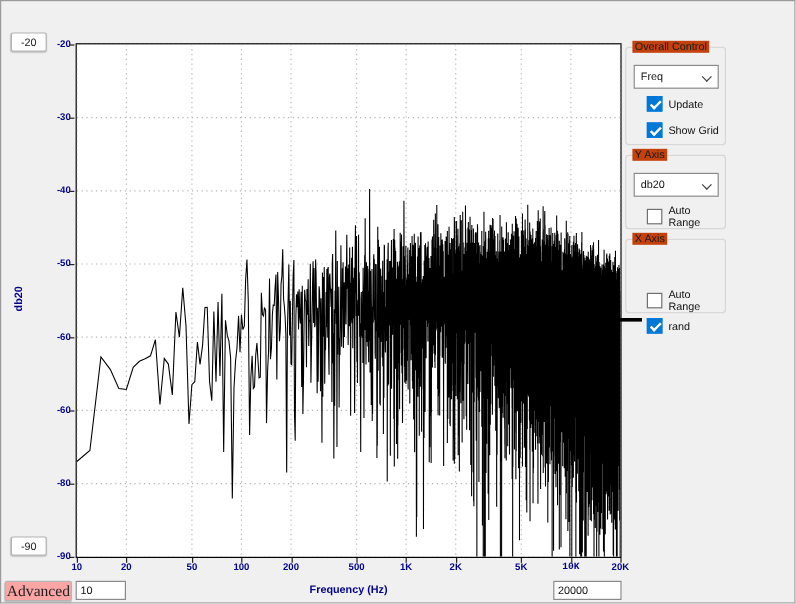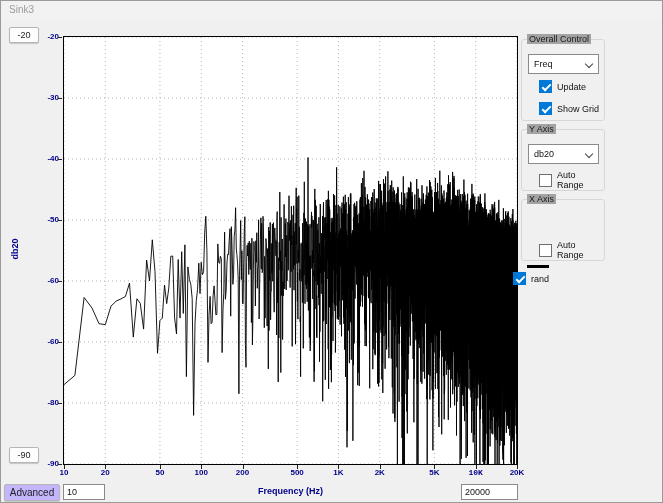--- a/index.html
+++ b/index.html
@@ -14,22 +14,22 @@
   .ybtn {
     position:absolute; left:8px; width:30px; height:16px;
     background:#fdfdfd; border:1px solid #b5b5b5; border-radius:2px;
     font-size:9px; font-family:"Liberation Sans", sans-serif; color:#222;
     box-shadow:0 1px 1px rgba(0,0,0,0.18); text-align:center; line-height:13px; padding:0;
   }
   .ybtn.top { top:26px; }
   .ybtn.bottom { top:446px; }
   .advanced-btn {
     position:absolute; left:3px; top:483px; width:56px; height:17px;
-    background:#c4b5fd; border:1px solid #b5b5b5; border-radius:2px;
-    font-size:10px; font-family:Liberation Sans, sans-serif; color:#222;
+    background:#fca5a5; border:1px solid #b5b5b5; border-radius:2px;
+    font-size:13px; font-family:Liberation Serif, serif; color:#222;
     box-shadow:0 1px 1px rgba(0,0,0,0.18); text-align:center; padding:0;
   }
   .range-input {
     position:absolute; top:483px; height:16px; background:#fff;
     border:1px solid #8a8a8a; font-size:9px; font-family:"Liberation Sans", sans-serif;
     padding:0 3px; color:#111;
   }
   #xmin { left:62px; width:42px; }
   #xmax { left:460px; width:57px; }
   .plot {
@@ -46,48 +46,45 @@
     font-size:9px; font-weight:bold; color:#00008b;
   }
   .ytick-label { position:absolute; left:34px; width:24px; text-align:right;
     font-size:8px; font-weight:bold; color:#00008b; }
   .xtick-label { position:absolute; width:40px; text-align:center; top:467px;
     font-size:8px; font-weight:bold; color:#00008b; }
   .tickmark { position:absolute; background:#222; }
   
   .group { position:absolute; left:520px; width:84px; border:1px solid #d7d7d7;
     border-radius:3px; }
-  .group-title { position:absolute; left:5px; top:-6px; background:#a3a3a3;
+  .group-title { position:absolute; left:5px; top:-6px; background:#c2410c;
     padding:0 2px; font-size:9px; color:#1a1a1a; }
   .combo { position:absolute; left:6px; width:71px; height:20px; background:#fff;
     border:1px solid #8a8a8a; display:flex; align-items:center; padding-left:5px;
     font-size:9px; color:#111; }
   .combo .arrow { position:absolute; right:6px; top:6px; width:6px; height:6px;
     border-right:1.4px solid #444; border-bottom:1.4px solid #444;
     transform:rotate(45deg); }
   .cb { position:absolute; left:17px; display:flex; align-items:center; gap:5px;
     font-size:9px; color:#111; }
   .cbbox { width:13px; height:13px; border:1px solid #6f6f6f; background:#fff;
     position:relative; flex:0 0 auto; }
   .cbbox.checked { background:#0078d7; border-color:#0078d7; }
   .cbbox.checked::after { content:""; position:absolute; left:4px; top:1px;
     width:3px; height:7px; border:solid #fff; border-width:0 2px 2px 0;
     transform:rotate(45deg); }
   .legend-row { position:absolute; left:512px; top:264px; display:flex;
-    align-items:flex-end; gap:4px; font-size:9px; color:#111;flex-direction:column; }
+    align-items:flex-start; gap:4px; font-size:9px; color:#111; }
   .legend-line { width:22px; height:3px; background:#000; flex:0 0 auto; }
 </style>
 </head>
 <body>
 
 <div id="win">
 
-  <div class="titlebar">
-    <span>Sink3</span>
-  </div>
 
   <button class="ybtn top">-20</button>
   <button class="ybtn bottom">-90</button>
 
   <div class="ylab">db20</div>
 
   <div class="plot">
     <svg id="plot-svg" width="453" height="427">
         <line x1="0" x2="0" y1="0" y2="427" stroke="#b4b4b4" stroke-width="1" stroke-dasharray="1 3"></line>
         <line x1="41.31031472446655" x2="41.31031472446655" y1="0" y2="427" stroke="#b4b4b4" stroke-width="1" stroke-dasharray="1 3"></line>

